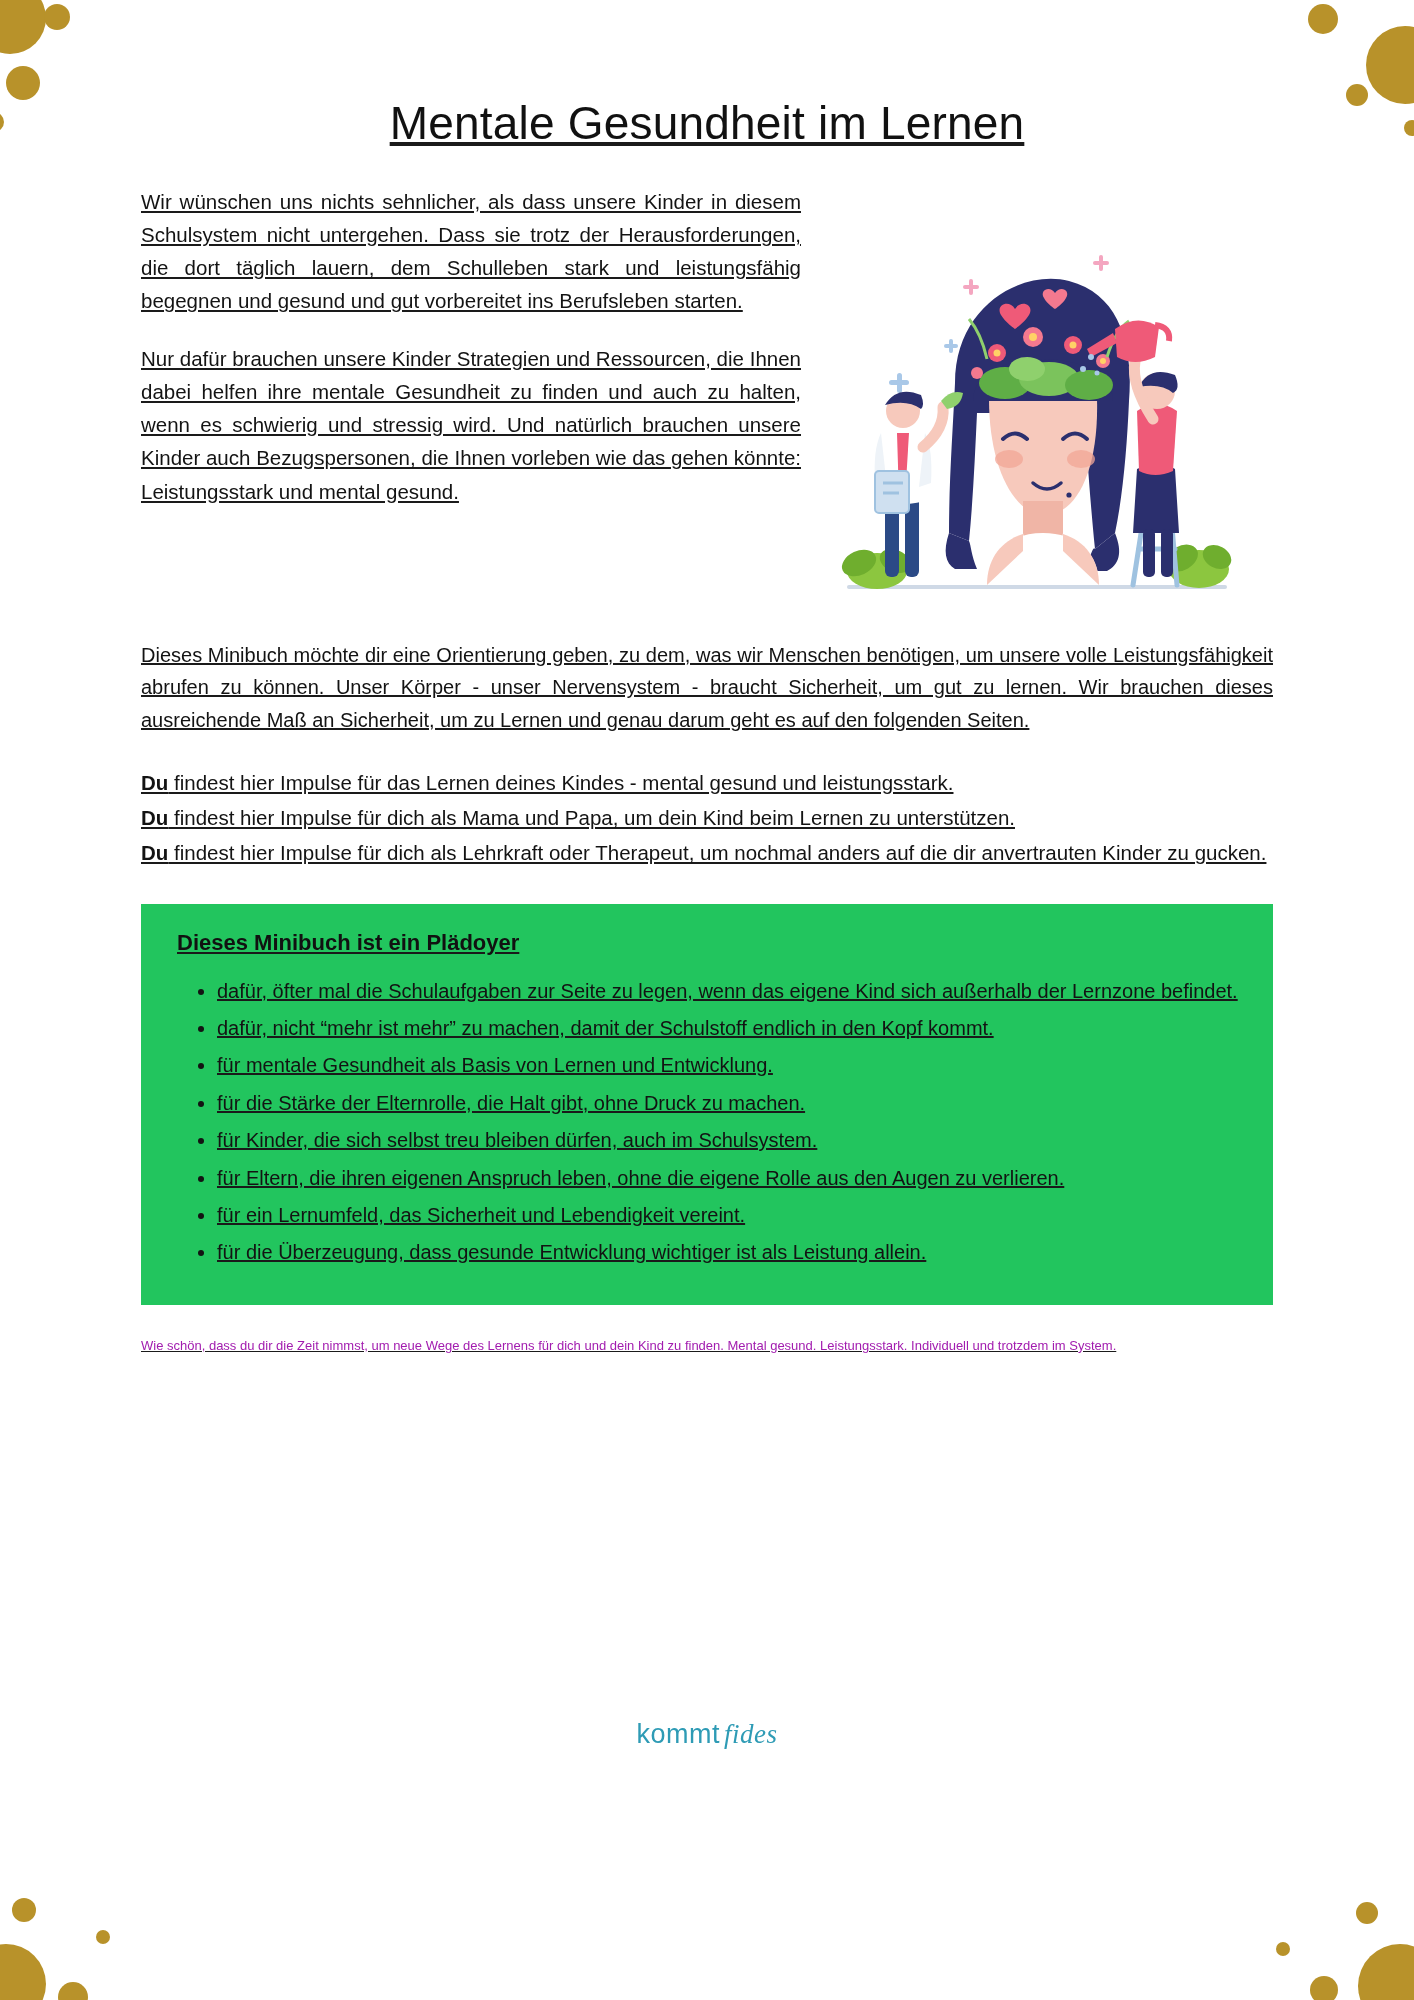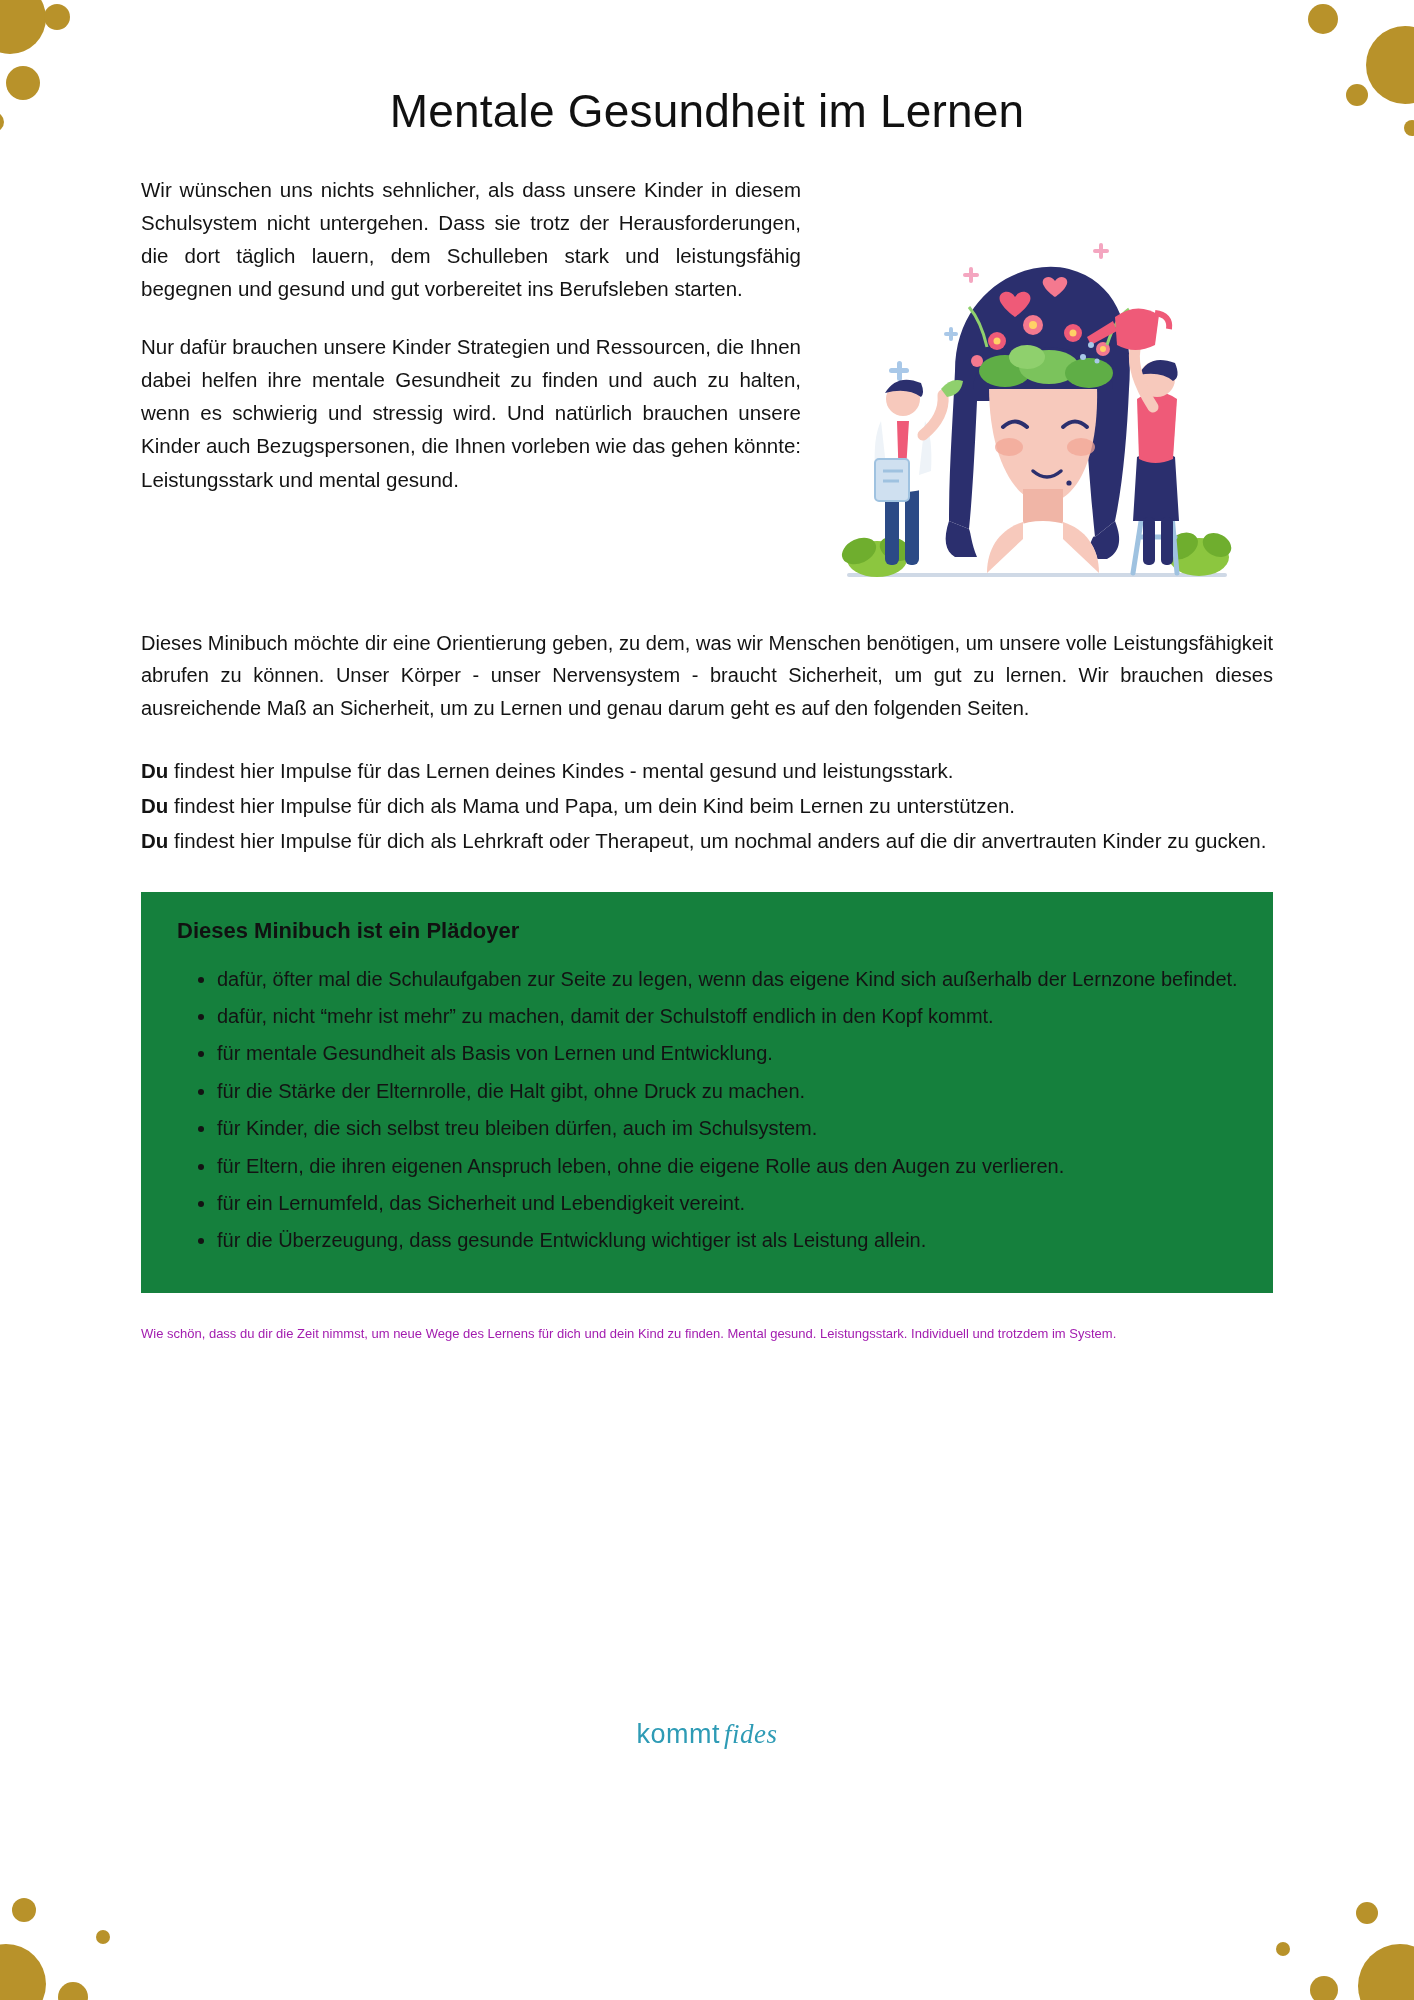--- a/index.html
+++ b/index.html
@@ -20,21 +20,22 @@
     border-radius: 50%;
     background: #b8922a;
     z-index: 0;
   }
 
   .page {
     position: relative;
     z-index: 2;
     width: 1414px;
     height: 1808px;
-    padding: 4px;
+    padding: 16px;
+    text-decoration: underline;
   }
 
   .title-block {
     text-align: center;
     padding-top: 78px;
   }
   .title-line {
     font-size: 46px;
     font-weight: 400;
     color: #111;
@@ -89,21 +90,21 @@
     line-height: 1.62;
     text-align: justify;
     color: #131313;
   }
   .du-block .du-line { margin-bottom: 2px; }
   .du-block b { font-weight: 700; }
 
   
   .callout {
     margin-top: 34px;
-    background: #15803d;
+    background: #22c55e;
     padding: 26px 34px 30px 34px;
   }
   .callout h3 {
     margin: 0 0 20px 2px;
     font-size: 22px;
     font-weight: 700;
     color: #111;
   }
   .callout ul {
     margin: 0;

